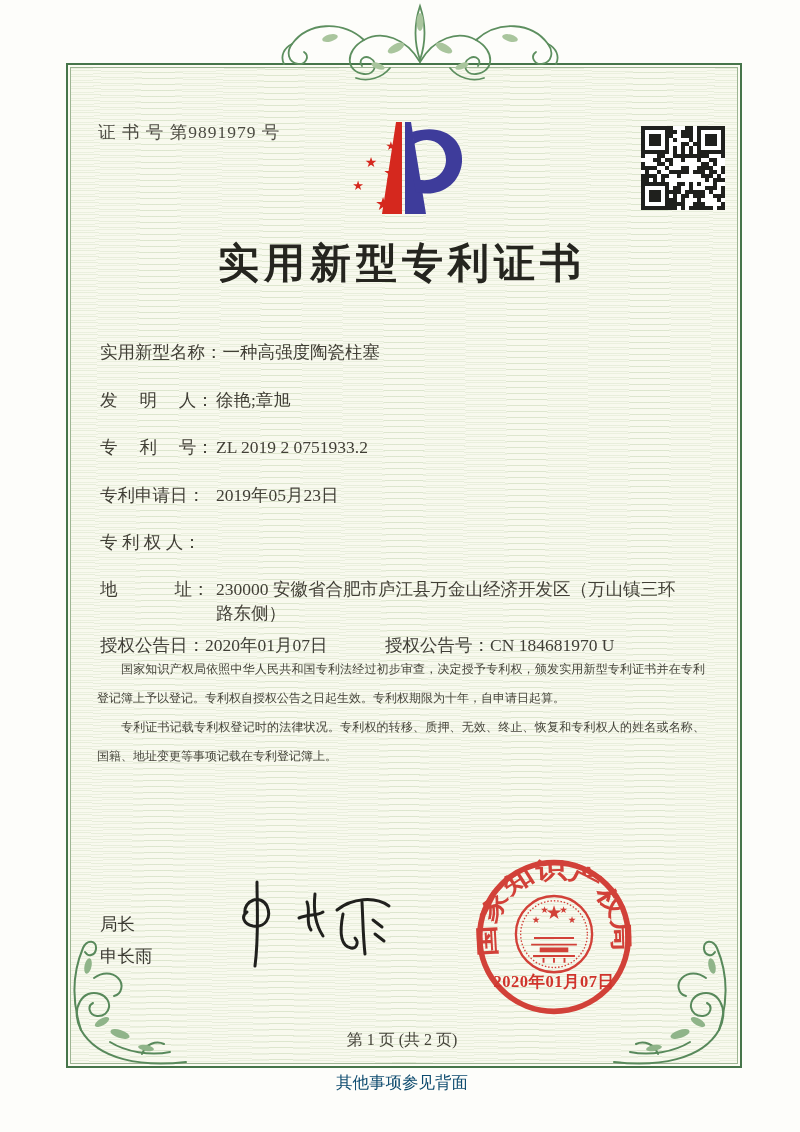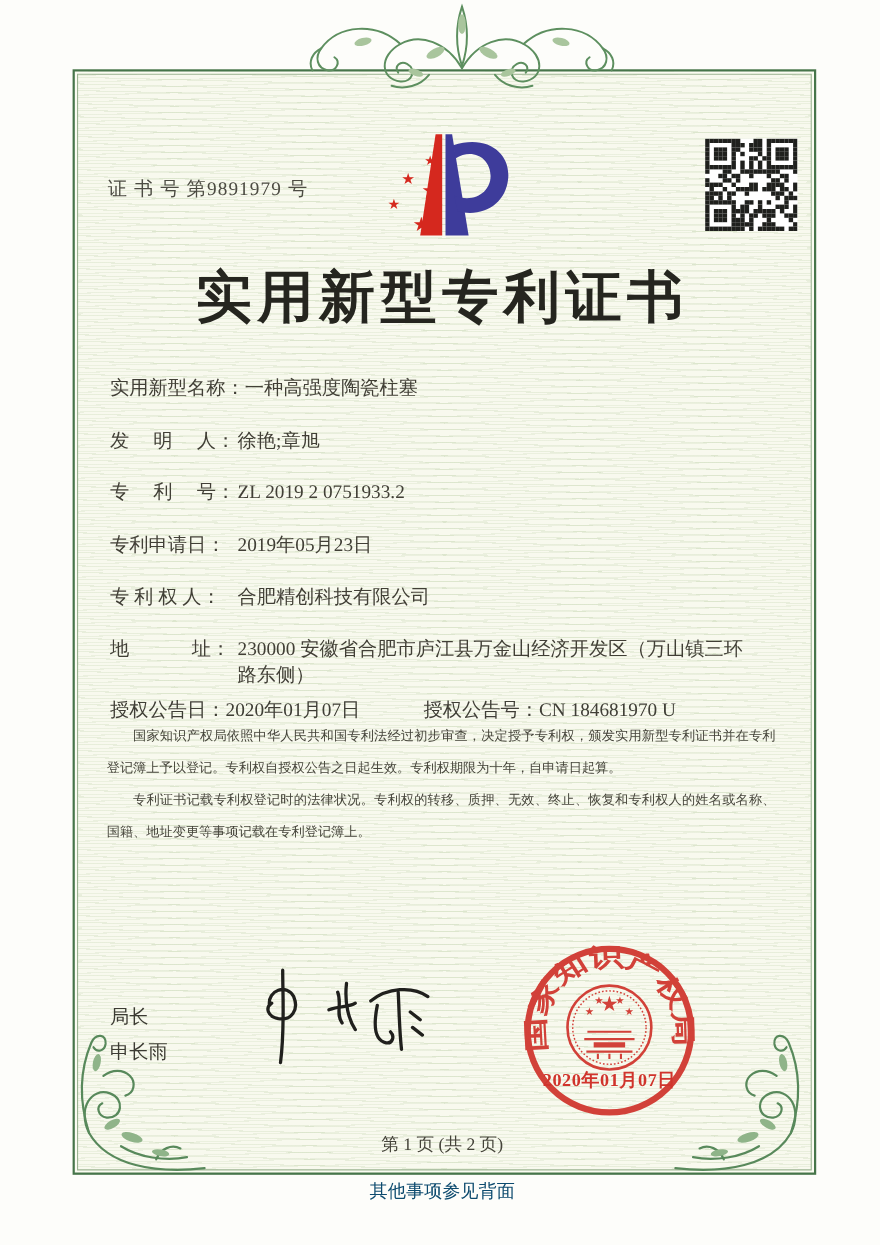--- a/index.html
+++ b/index.html
@@ -14,22 +14,22 @@
     position:absolute;left:66px;top:63px;width:672px;height:1001px;
     border:2px solid #46754a;
     box-shadow:inset 0 0 0 2px #fbfcf2, inset 0 0 0 3px #9cb492;
     background:
       repeating-linear-gradient(1.4deg, transparent 0 5px, rgba(146,178,118,.16) 5px 6px),
       repeating-linear-gradient(-1.4deg, transparent 0 5px, rgba(146,178,118,.13) 5px 6px),
       #f8f9ee;
   }
   .ornament{position:absolute;z-index:3;pointer-events:none;}
   .content{position:absolute;z-index:2;}
-  .cert-no{left:98px;top:120px;font-size:17.5px;letter-spacing:1px;color:#4c4b42;margin-top:39px;}
-  .title{left:66px;top:236px;width:672px;text-align:center;font-size:51px;font-weight:bold;
+  .cert-no{left:98px;top:120px;font-size:17.5px;letter-spacing:1px;color:#4c4b42;}
+  .title{left:66px;top:236px;width:672px;text-align:center;font-size:41px;font-weight:bold;
          letter-spacing:5px;color:#25251f;}
   .row{left:100px;width:610px;display:flex;font-size:17.5px;color:#413f36;}
   .row .lbl{flex:0 0 116px;white-space:pre;}
   .row .val{flex:1;line-height:24px;}
   .row-addr .val{max-width:462px;}
   .grant{left:100px;width:610px;font-size:17.5px;display:flex;}
   .grant .pair2{position:absolute;left:285px;top:0;}
   .paras{left:97px;top:655px;width:608px;font-size:12px;line-height:29px;text-align:justify;color:#45443a;}
   .paras p{margin:0;text-indent:2em;}
   .officer{left:100px;font-size:17.5px;color:#3c3b33;}
@@ -381,21 +381,20 @@
   <div class="content row" style="top:435px">
     <span class="lbl">专 　利　 号：</span>
     <span class="val">ZL 2019 2 0751933.2</span>
   </div>
   <div class="content row" style="top:483px">
     <span class="lbl">专利申请日：</span>
     <span class="val">2019年05月23日</span>
   </div>
   <div class="content row" style="top:530px">
     <span class="lbl">专 利 权 人：</span>
-    <span class="val">合肥精创科技有限公司</span>
   </div>
   <div class="content row row-addr" style="top:577px">
     <span class="lbl">地　 　　址：</span>
     <span class="val">230000 安徽省合肥市庐江县万金山经济开发区（万山镇三环路东侧）</span>
   </div>
 
   <div class="content grant" style="top:633px;position:absolute;">
     <span>
       <span>授权公告日：</span><span>2020年01月07日</span>
     </span>

